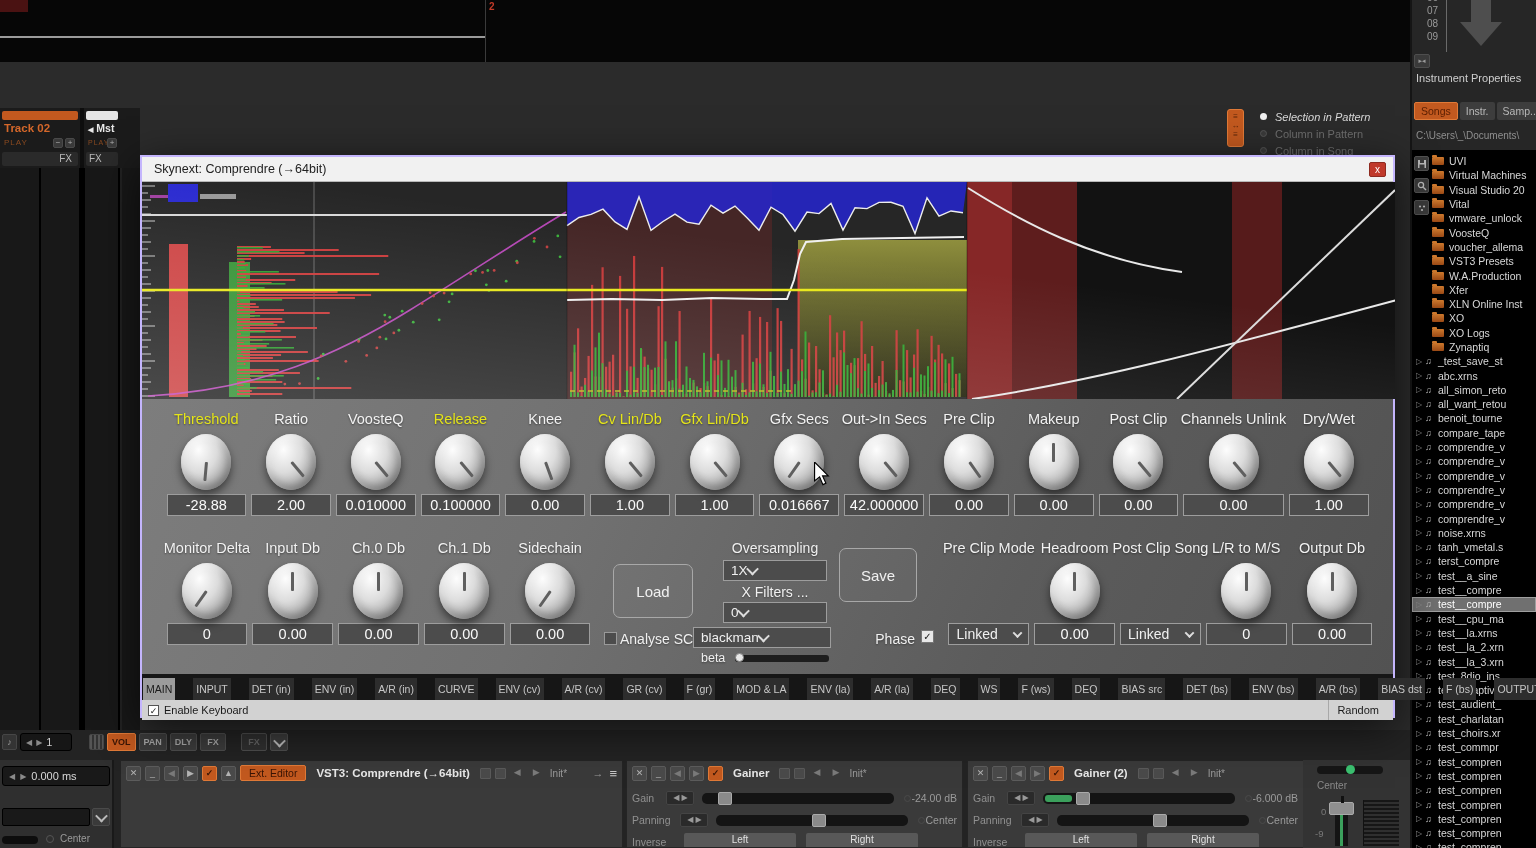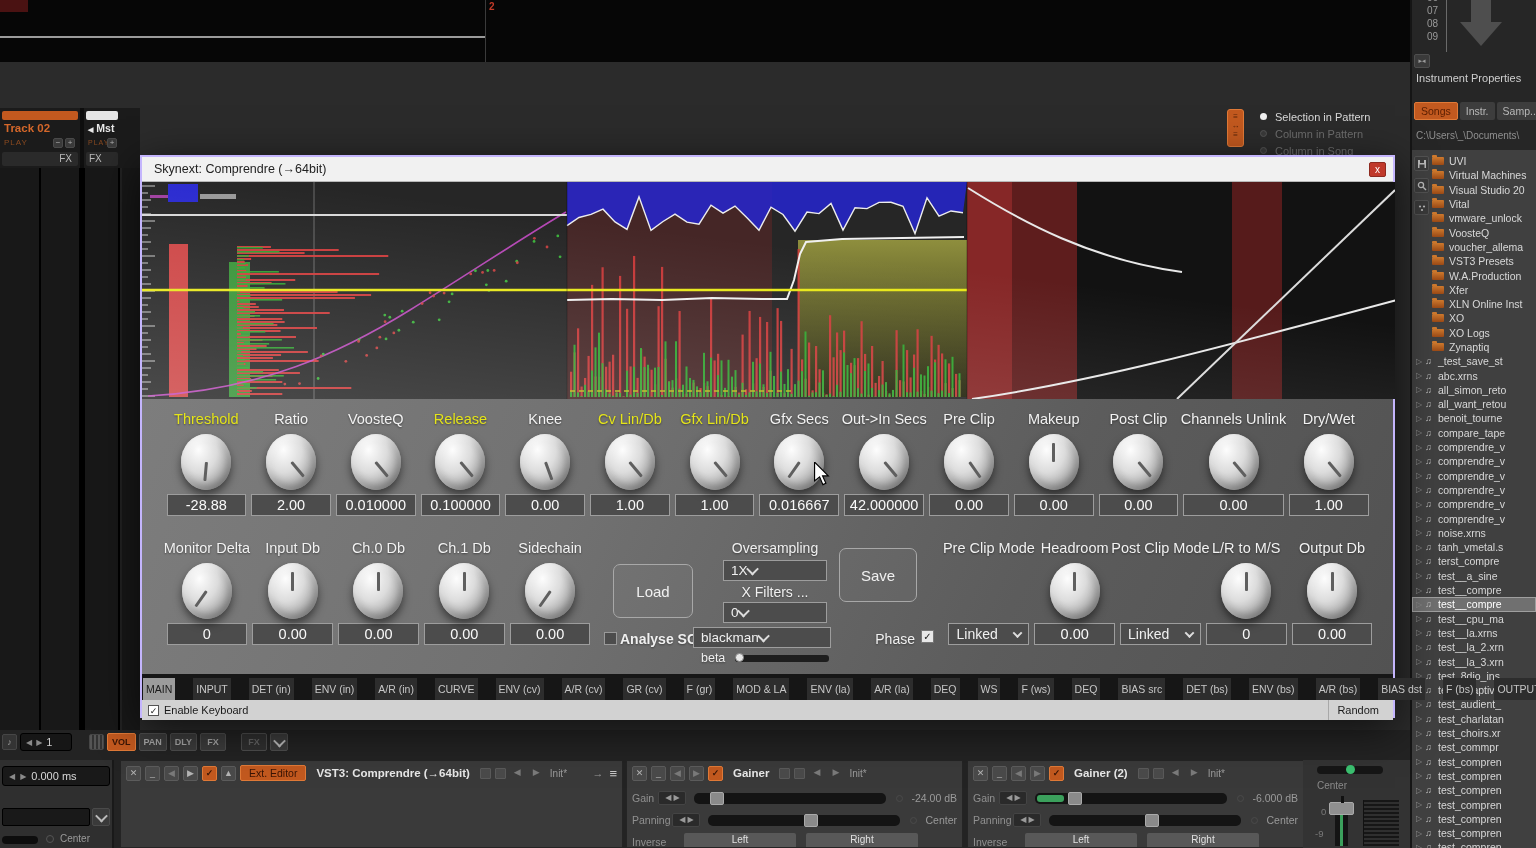--- a/index.html
+++ b/index.html
@@ -27,39 +27,39 @@
        #000 79px 85px,transparent 85px 118px,#000 118px 120px,#222 120px 122px,transparent 122px);}
   
   .sel-widget{position:absolute;left:1227px;top:109px;width:17px;height:38px;background:#c2591f;
       border:1px solid #e07a38;border-radius:3px;color:#5a2408;font-size:8px;line-height:9px;
       text-align:center;padding-top:2px;}
   .sel-panel{position:absolute;left:1252px;top:108px;width:158px;}
   .sel-row{display:flex;align-items:center;height:17px;font-size:11px;}
   .sel-dot{width:7px;height:7px;border-radius:50%;margin:0 8px 0 8px;}
   .sel-dot.on{background:#f0f0f0;}
   .sel-dot.off{background:#3a3a3a;border:1px solid #555;}
-  .sel-row .lbl.on{color:#d8d8d8;}
+  .sel-row .lbl.on{color:#d8d8d8;font-style:italic;}
   .sel-row .lbl.off{color:#6d6d6d;}
   
   .sidebar{position:absolute;left:1410px;top:0;width:126px;height:848px;background:#262626;
            border-left:2px solid #151515;font-size:10.5px;color:#d8d8d8;}
   .numcol{position:absolute;left:2px;top:-9px;width:24px;text-align:right;color:#9a9a9a;font-size:10px;line-height:13px;}
   .numline{position:absolute;left:34px;top:0;width:1px;height:52px;background:#6a6a6a;}
   .bigarrow{position:absolute;left:48px;top:0;}
   .bigarrow .shaft{width:20px;height:22px;background:#4e4e4e;margin-left:11px;}
   .bigarrow .head{width:0;height:0;border-left:21px solid transparent;border-right:21px solid transparent;
                   border-top:24px solid #4e4e4e;}
   .side-btn{position:absolute;width:16px;height:14px;background:#3a3a3a;border:1px solid #4e4e4e;border-radius:2px;
             color:#9a9a9a;font-size:7px;text-align:center;line-height:12px;}
   .ip-label{position:absolute;left:4px;top:72px;font-size:11px;color:#cfcfcf;}
   .side-tabs{position:absolute;left:2px;top:102px;display:flex;gap:2px;}
   .side-tab{height:18px;line-height:18px;padding:0 6px;font-size:10.5px;background:#3d3d3d;color:#b8b8b8;border-radius:2px;}
   .side-tab.active{background:#c2591f;color:#5a1e02;border:1px solid #e07a38;line-height:16px;}
   .side-path{position:absolute;left:4px;top:130px;font-size:10px;color:#8f8f8f;white-space:nowrap;}
-  .filelist{position:absolute;left:0;top:150px;right:0;bottom:0;background:#404040;overflow:hidden;}
+  .filelist{position:absolute;left:0;top:150px;right:0;bottom:0;background:#000000;overflow:hidden;}
   .frow{display:flex;align-items:center;height:14.3px;white-space:nowrap;overflow:hidden;padding-left:20px;}
   .frow.file{padding-left:4px;}
   .frow.selected{background:#707070;box-shadow:inset 0 0 0 1px #9f9f9f;color:#fff;}
   .folder-ic{width:12px;height:8px;border-radius:1px;background:linear-gradient(180deg,#cf7a2e,#9c4a16);
              position:relative;margin-right:5px;flex:none;}
   .folder-ic::before{content:"";position:absolute;left:0;top:-2px;width:5px;height:2px;background:#cf7a2e;border-radius:1px 1px 0 0;}
   .tri{color:#8a8a8a;font-size:8px;width:9px;flex:none;}
   .note-ic{color:#c4c4c4;font-size:9px;width:13px;flex:none;}
   .icon-strip-btn{position:absolute;left:2px;width:15px;height:15px;background:#3a3a3a;border:1px solid #525252;
        border-radius:2px;display:flex;align-items:center;justify-content:center;}
@@ -99,21 +99,21 @@
   .sq{width:11px;height:11px;background:#4a4a4a;border:1px solid #5a5a5a;border-radius:1px;flex:none;}
   .preset{font-size:10px;color:#9a9a9a;margin-left:2px;}
   .grow{position:absolute;left:5px;right:5px;height:18px;display:flex;align-items:center;}
   .glabel{width:52px;font-size:10.5px;color:#909090;}
   .garr{width:28px;height:14px;background:#2a2a2a;border:1px solid #444;border-radius:2px;color:#999;
         font-size:8px;text-align:center;line-height:12px;flex:none;}
   .gslider{position:relative;width:192px;height:11px;background:#141414;border-radius:5px;margin-left:8px;flex:none;}
   .gfill{position:absolute;left:2px;top:2px;height:7px;background:#3ba05c;border-radius:3px;}
   .ghandle{position:absolute;top:-1px;width:14px;height:13px;background:#8a8a8a;border:1px solid #aaa;border-radius:2px;}
   .gcirc{width:7px;height:7px;border-radius:50%;border:1px solid #4a4a4a;margin-left:10px;flex:none;}
-  .gval{font-size:10.5px;color:#9a9a9a;margin-left:8px;white-space:nowrap;}
+  .gval{font-size:10.5px;color:#9a9a9a;white-space:nowrap;}
   .invbtn{width:112px;height:19px;background:#585858;border-radius:2px;color:#e0e0e0;font-size:10px;
           line-height:13px;text-align:center;margin-right:10px;flex:none;}
   .master{position:absolute;left:1303px;top:30px;width:107px;height:88px;background:#333;}
   .mgroove{position:absolute;left:14px;top:6px;width:66px;height:8px;background:#161616;border-radius:4px;}
   .mdot{position:absolute;left:29px;top:-1px;width:9px;height:9px;border-radius:50%;background:#3bc070;}
   .mcenter{position:absolute;left:14px;top:20px;font-size:10px;color:#8a8a8a;}
   .fgroove{position:absolute;left:32px;top:44px;width:13px;height:42px;background:#141414;}
   .fgreen{position:absolute;left:5px;top:0;width:3px;height:42px;background:#3ba05c;}
   .fhandle{position:absolute;left:26px;top:42px;width:25px;height:13px;background:#8f8f8f;border-radius:2px;
            border:1px solid #aaa;}
@@ -1272,21 +1272,21 @@
                   <span class="ptr" data-interactable="false" style="--a: 215deg;"></span>
                 </div>
               </div>
               <div class="kval" data-interactable="true">0.00</div>
             </div>
           </div>
 
         <div class="r2mid" data-interactable="false">
           <div class="pbtn" style="left:20px;top:24px;width:80px;height:54px;" data-interactable="true">Load</div>
           <div class="cbx" style="left:11px;top:92px;background:#4c4c4c;border-color:#999;" data-interactable="true"></div>
-          <div class="midlbl" style="left:27px;top:91px;font-weight:bold;" data-interactable="false">Analyse SC</div>
+          <div class="midlbl" style="left:27px;top:91px;" data-interactable="false">Analyse SC</div>
           <div class="midlbl" style="left:128px;top:0;width:108px;text-align:center;" data-interactable="false">Oversampling</div>
           <div class="middd" style="left:130px;top:20px;width:104px;" data-interactable="true">
             <span class="t">1X</span>
               <span class="chev" style="border-color:#ddd;"></span>
           </div>
           <div class="midlbl" style="left:130px;top:44px;width:104px;text-align:center;" data-interactable="true">X Filters ...</div>
           <div class="middd" style="left:130px;top:62px;width:104px;" data-interactable="true">
             <span class="t">0</span>
               <span class="chev" style="border-color:#ddd;"></span>
           </div>
@@ -1314,21 +1314,21 @@
             <div class="kcell" data-interactable="false">
               <div class="klabel" data-interactable="false">Headroom</div>
               <div class="kwrap" data-interactable="false">
                 <div class="knob" data-interactable="true">
                   <span class="ptr" data-interactable="false" style="--a: 0deg;"></span>
                 </div>
               </div>
               <div class="kval" data-interactable="true">0.00</div>
             </div>
             <div class="kcell" data-interactable="false">
-              <div class="klabel" data-interactable="false">Post Clip Mode</div>
+              <div class="klabel" data-interactable="false">Post Clip Song</div>
               <div class="kwrap" data-interactable="false"></div>
               <div class="dd" data-interactable="true">
                 <span class="t" data-interactable="false">Linked</span>
                 <span class="chev" data-interactable="false"></span>
               </div>
             </div>
             <div class="kcell" data-interactable="false">
               <div class="klabel" data-interactable="false">L/R to M/S</div>
               <div class="kwrap" data-interactable="false">
                 <div class="knob" data-interactable="true">

